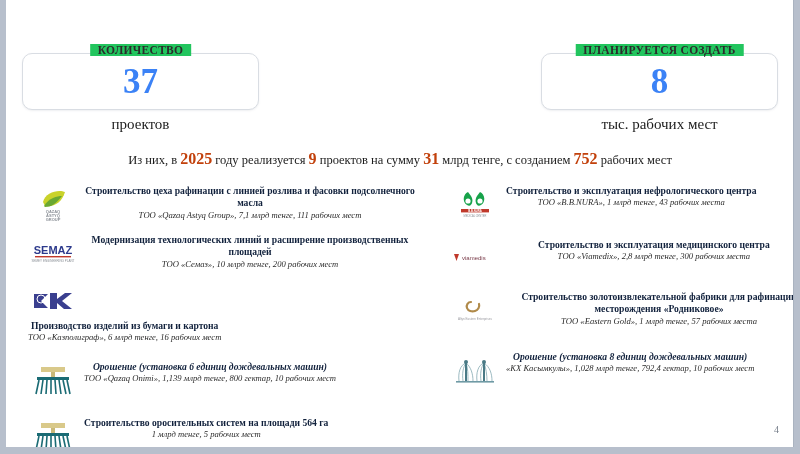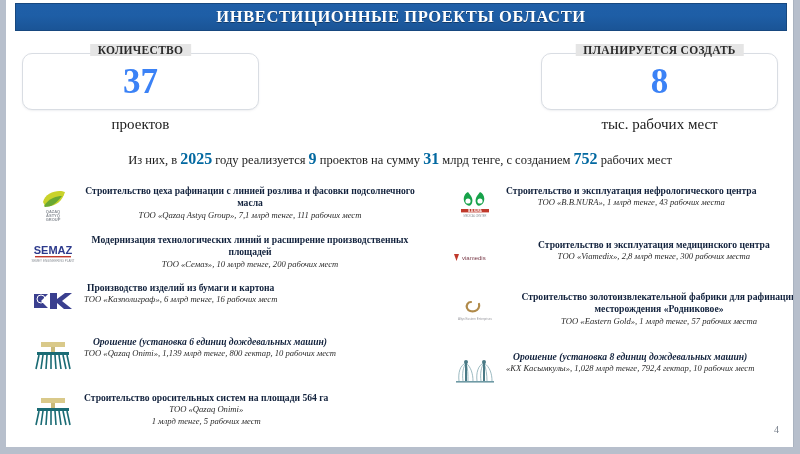--- a/index.html
+++ b/index.html
@@ -63,21 +63,21 @@
     width: 237px; height: 57px;
     border: 1px solid #d9dde3;
     border-radius: 10px;
     background: #ffffff;
     box-shadow: 0 1px 2px rgba(120,130,145,0.13);
   }
   .card-label {
     position: absolute;
     top: 0px; left: 50%;
     transform: translateX(-50%);
-    background: #e5e5e5;
+    background: #22c55e;
     padding: 0 8px;
     font-size: 11.5px;
     font-weight: bold;
     letter-spacing: 0.3px;
     color: #2b2b2b;
     white-space: nowrap;
     z-index: 3;
     font-family: "Liberation Serif", serif;
   }
   .card-value {
@@ -103,21 +103,21 @@
   .summary {
     position: absolute;
     left: 0; top: 150px; width: 788px;
     text-align: center;
     font-size: 12.5px;
     color: #1c1c1c;
     font-family: "Liberation Serif", serif;
     white-space: nowrap;
   }
   .summary .hl {
-    color: #0369a1;
+    color: #c2410c;
     font-weight: bold;
     font-size: 16px;
   }
 
   
   .col {
     position: absolute;
     top: 184px;
     text-align: center;
   }
@@ -169,23 +169,20 @@
     left: 0; bottom: 0; width: 800px; height: 7px;
     background: #b7bfcc;
   }
 </style>
 </head>
 <body>
 
 <div class="slide-frame">
   <div class="slide-inner">
 
-    <div class="header-bar">
-      <div class="header-title">ИНВЕСТИЦИОННЫЕ ПРОЕКТЫ ОБЛАСТИ</div>
-    </div>
 
     <div class="cards-row">
 
       <div class="stat-card">
         <div class="card-box"></div>
         <div class="card-label">КОЛИЧЕСТВО</div>
         <div class="card-value">37</div>
         <div class="card-unit">проектов</div>
       </div>
 
@@ -228,21 +225,21 @@
             <rect x="4" y="15" width="36" height="1.4" fill="#c0392b"></rect>
             <text x="22" y="21" font-size="3" fill="#8a8f96" text-anchor="middle" font-family="Liberation Sans, sans-serif">SEMEY ENGINEERING PLANT</text>
           </svg>
         </div>
         <div class="ptext">
           <div class="ptitle">Модернизация технологических линий и расширение производственных площадей</div>
           <div class="pmeta">ТОО «Семаз», 10 млрд тенге, 200 рабочих мест</div>
         </div>
       </div>
 
-      <div class="project" style="margin-bottom:16px;">
+      <div class="project" style="margin-bottom:16px;flex-direction:column;">
         <div class="logo-wrap">
           <svg width="42" height="22" viewBox="0 0 42 22">
             <path d="M2 4 L16 4 L9 11 L16 18 L2 18 Z" fill="#3a3f8f"></path>
             <circle cx="9" cy="9" r="4" fill="none" stroke="#ffffff" stroke-width="1"></circle>
             <path d="M18 3 L25 3 L25 9 L33 3 L40 3 L30 11 L40 19 L32 19 L25 13 L25 19 L18 19 Z" fill="#3a3f8f"></path>
           </svg>
         </div>
         <div class="ptext">
           <div class="ptitle">Производство изделий из бумаги и картона</div>
           <div class="pmeta">ТОО «Казполиграф», 6 млрд тенге, 16 рабочих мест</div>
@@ -286,21 +283,20 @@
               <line x1="18" y1="16" x2="18" y2="30"></line>
               <line x1="22" y1="16" x2="23" y2="30"></line>
               <line x1="26" y1="16" x2="28" y2="30"></line>
               <line x1="30" y1="16" x2="33" y2="30"></line>
               <line x1="34" y1="16" x2="37" y2="30"></line>
             </g>
           </svg>
         </div>
         <div class="ptext">
           <div class="ptitle">Строительство оросительных систем на площади 564 га</div>
-          <div class="pmeta">ТОО «Qazaq Onimi»</div>
           <div class="pmeta">1 млрд тенге, 5 рабочих мест</div>
         </div>
       </div>
 
     </div>
 
     <div class="col col-right">
 
       <div class="project" style="margin-bottom:16px;">
         <div class="logo-wrap">

